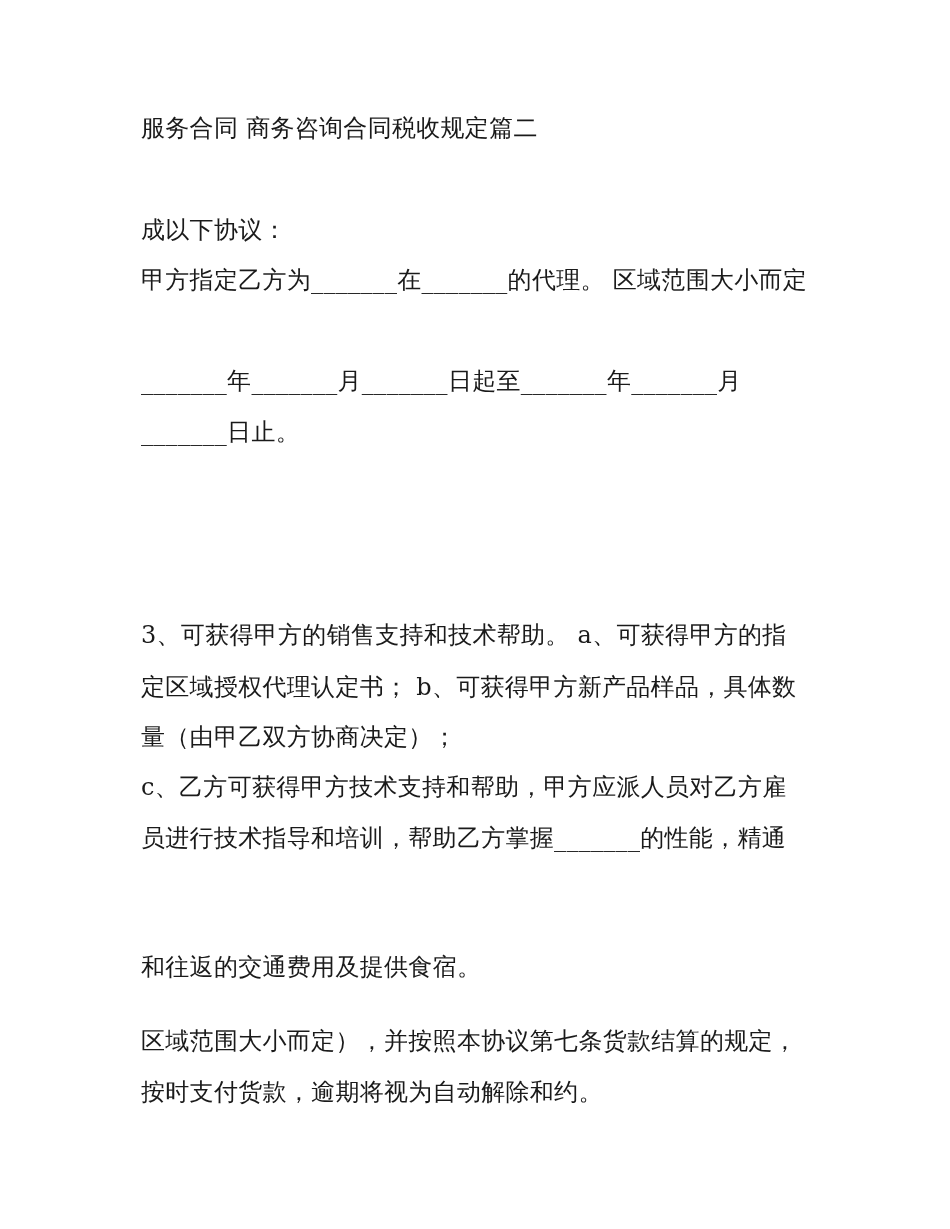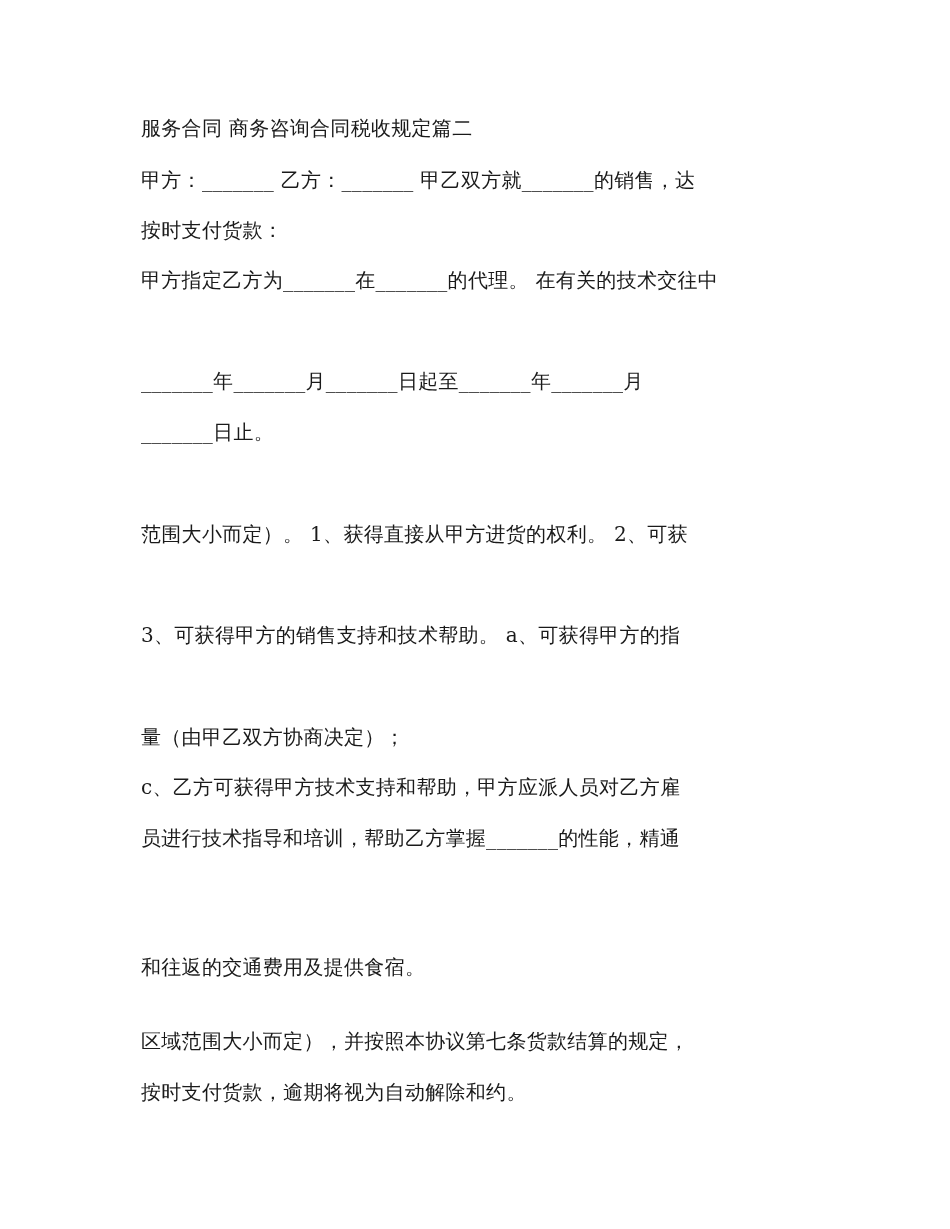--- a/index.html
+++ b/index.html
@@ -3,37 +3,36 @@
 <meta charset="utf-8">
 <style>
   html, body { margin: 0; padding: 0; background: #ffffff; }
   body { width: 950px; height: 1229px; position: relative; overflow: hidden; }
   .page { position: absolute; left: 0; top: 0; width: 950px; height: 1229px; background: #ffffff; }
   .line {
     position: absolute;
     left: 141px;
     white-space: nowrap;
     font-family: "DejaVu Serif", "Liberation Serif", serif;
-    font-size: 20px;
+    font-size: 24px;
     line-height: 30px;
     color: #1a1a1a;
     letter-spacing: 0.3px;
   }
 </style>
 </head>
 <body>
 
 <div class="page">
   <div class="line" style="top:113px">服务合同 商务咨询合同税收规定篇二</div>
-  <div class="line" style="top:165px">甲方：_______ 乙方：_______ 甲乙双方就_______的销售，达</div>
-  <div class="line" style="top:215px">按时支付货款：</div>
-  <div class="line" style="top:265px">甲方指定乙方为_______在_______的代理。 在有关的技术交往中</div>
+  <div class="line" style="top:215px">成以下协议：</div>
+  <div class="line" style="top:265px">甲方指定乙方为_______在_______的代理。 区域范围大小而定</div>
   <div class="line" style="top:366px">_______年_______月_______日起至_______年_______月</div>
   <div class="line" style="top:417px">_______日止。</div>
-  <div class="line" style="top:519px">范围大小而定）。 1、获得直接从甲方进货的权利。 2、可获</div>
   <div class="line" style="top:620px">3、可获得甲方的销售支持和技术帮助。 a、可获得甲方的指</div>
+  <div class="line" style="top:672px">定区域授权代理认定书； b、可获得甲方新产品样品，具体数</div>
   <div class="line" style="top:722px">量（由甲乙双方协商决定）；</div>
   <div class="line" style="top:772px">c、乙方可获得甲方技术支持和帮助，甲方应派人员对乙方雇</div>
   <div class="line" style="top:823px">员进行技术指导和培训，帮助乙方掌握_______的性能，精通</div>
   <div class="line" style="top:952px">和往返的交通费用及提供食宿。</div>
   <div class="line" style="top:1026px">区域范围大小而定），并按照本协议第七条货款结算的规定，</div>
   <div class="line" style="top:1077px">按时支付货款，逾期将视为自动解除和约。</div>
 </div>
 
 </body></html>

